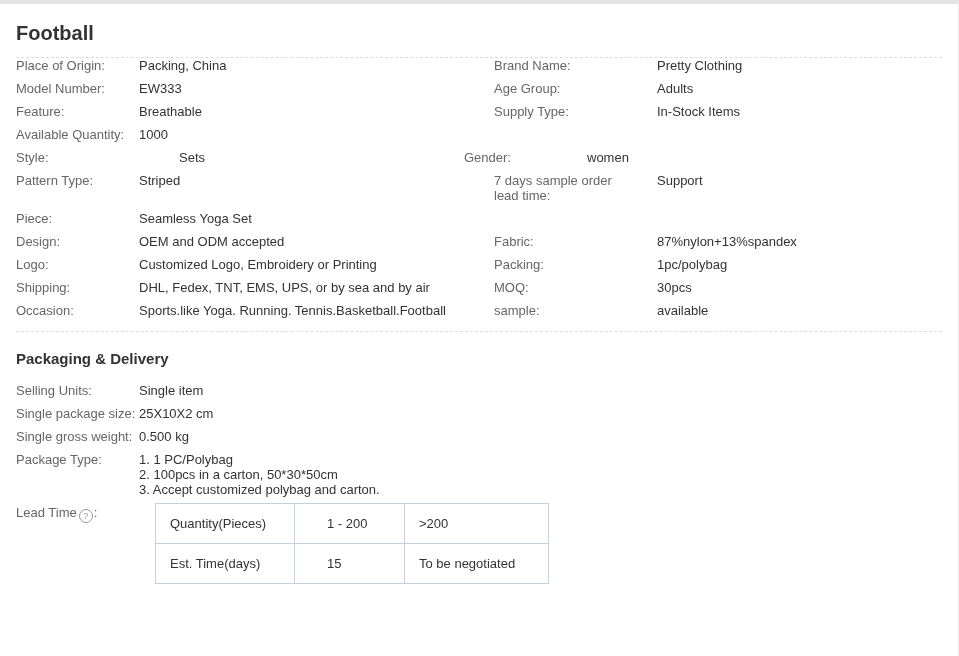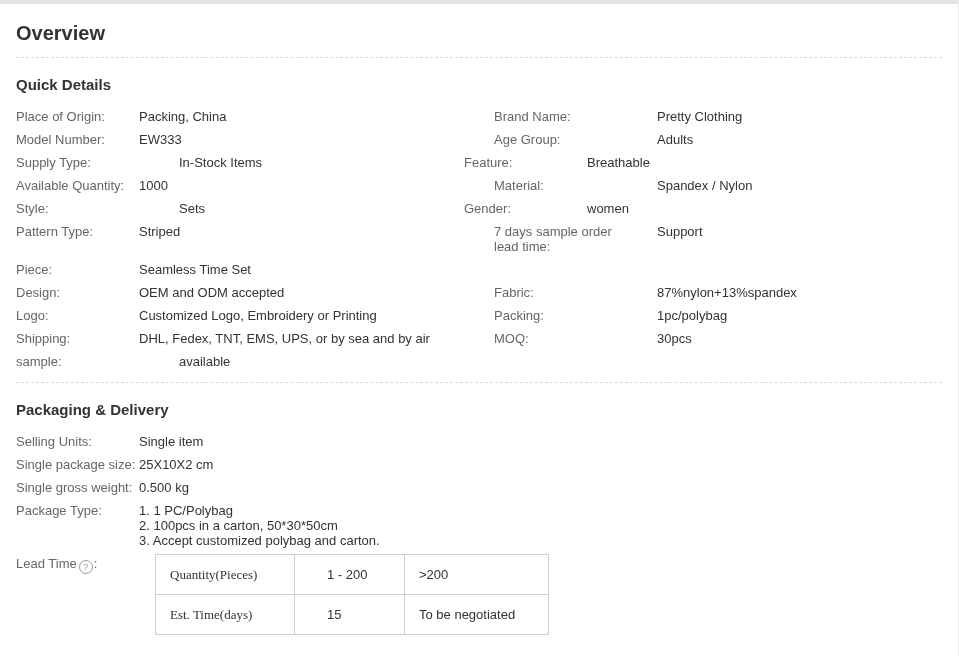--- a/index.html
+++ b/index.html
@@ -91,35 +91,34 @@
     margin-top: -2px;
   }
   table.lead-table td {
     border: 1px solid #c9cedb;
     font-size: 13px;
     line-height: 15px;
     color: #333333;
     padding: 12px 14px;
     vertical-align: middle;
   }
-  table.lead-table td:nth-child(1) { width: 110px; font-family: Liberation Serif, serif; }
+  table.lead-table td:nth-child(1) { width: 110px; }
   table.lead-table td:nth-child(2) { width: 63px; padding-left: 32px; }
   table.lead-table td:nth-child(3) { width: 115px; }
 </style>
 </head>
 <body>
 
 <div class="top-strip"></div>
 
 <div class="content">
 
-  <h1 class="page-title">Overview</h1>
+  <h1 class="page-title">Football</h1>
   <div class="divider"></div>
 
-  <h2 class="section-heading">Quick Details</h2>
 
   <div class="rows">
 
       <div class="detail-row">
         <div class="half half-left">
           <div class="lbl">Place of Origin:</div>
           <div class="val">Packing, China</div>
         </div>
         <div class="half half-right">
           <div class="lbl">Brand Name:</div>
@@ -132,39 +131,35 @@
           <div class="lbl">Model Number:</div>
           <div class="val">EW333</div>
         </div>
         <div class="half half-right">
           <div class="lbl">Age Group:</div>
           <div class="val">Adults</div>
         </div>
       </div>
 
       <div class="detail-row">
+        <div class="half half-left">
+          <div class="lbl">Feature:</div>
+          <div class="val">Breathable</div>
+        </div>
         <div class="half half-right">
           <div class="lbl">Supply Type:</div>
           <div class="val">In-Stock Items</div>
         </div>
-        <div class="half half-left">
-          <div class="lbl">Feature:</div>
-          <div class="val">Breathable</div>
-        </div>
       </div>
 
       <div class="detail-row">
         <div class="half half-left">
           <div class="lbl">Available Quantity:</div>
           <div class="val">1000</div>
         </div>
-        <div class="half half-right">
-          <div class="lbl">Material:</div>
-          <div class="val">Spandex / Nylon</div>
-        </div>
       </div>
 
       <div class="detail-row">
         <div class="half half-right">
           <div class="lbl">Style:</div>
           <div class="val">Sets</div>
         </div>
         <div class="half half-left">
           <div class="lbl">Gender:</div>
           <div class="val">women</div>
@@ -178,21 +173,21 @@
         </div>
         <div class="half half-right">
           <div class="lbl">7 days sample order lead time:</div>
           <div class="val">Support</div>
         </div>
       </div>
 
       <div class="detail-row">
         <div class="half half-left">
           <div class="lbl">Piece:</div>
-          <div class="val">Seamless Time Set</div>
+          <div class="val">Seamless Yoga Set</div>
         </div>
       </div>
 
       <div class="detail-row">
         <div class="half half-left">
           <div class="lbl">Design:</div>
           <div class="val">OEM and ODM accepted</div>
         </div>
         <div class="half half-right">
           <div class="lbl">Fabric:</div>
@@ -216,20 +211,24 @@
           <div class="lbl">Shipping:</div>
           <div class="val">DHL, Fedex, TNT, EMS, UPS, or by sea and by air</div>
         </div>
         <div class="half half-right">
           <div class="lbl">MOQ:</div>
           <div class="val">30pcs</div>
         </div>
       </div>
 
       <div class="detail-row">
+        <div class="half half-left">
+          <div class="lbl">Occasion:</div>
+          <div class="val">Sports.like Yoga. Running. Tennis.Basketball.Football</div>
+        </div>
         <div class="half half-right">
           <div class="lbl">sample:</div>
           <div class="val">available</div>
         </div>
       </div>
     </div>
 
   <div class="divider" style="margin-top:13px;"></div>
 
   <h2 class="section-heading">Packaging &amp; Delivery</h2>

